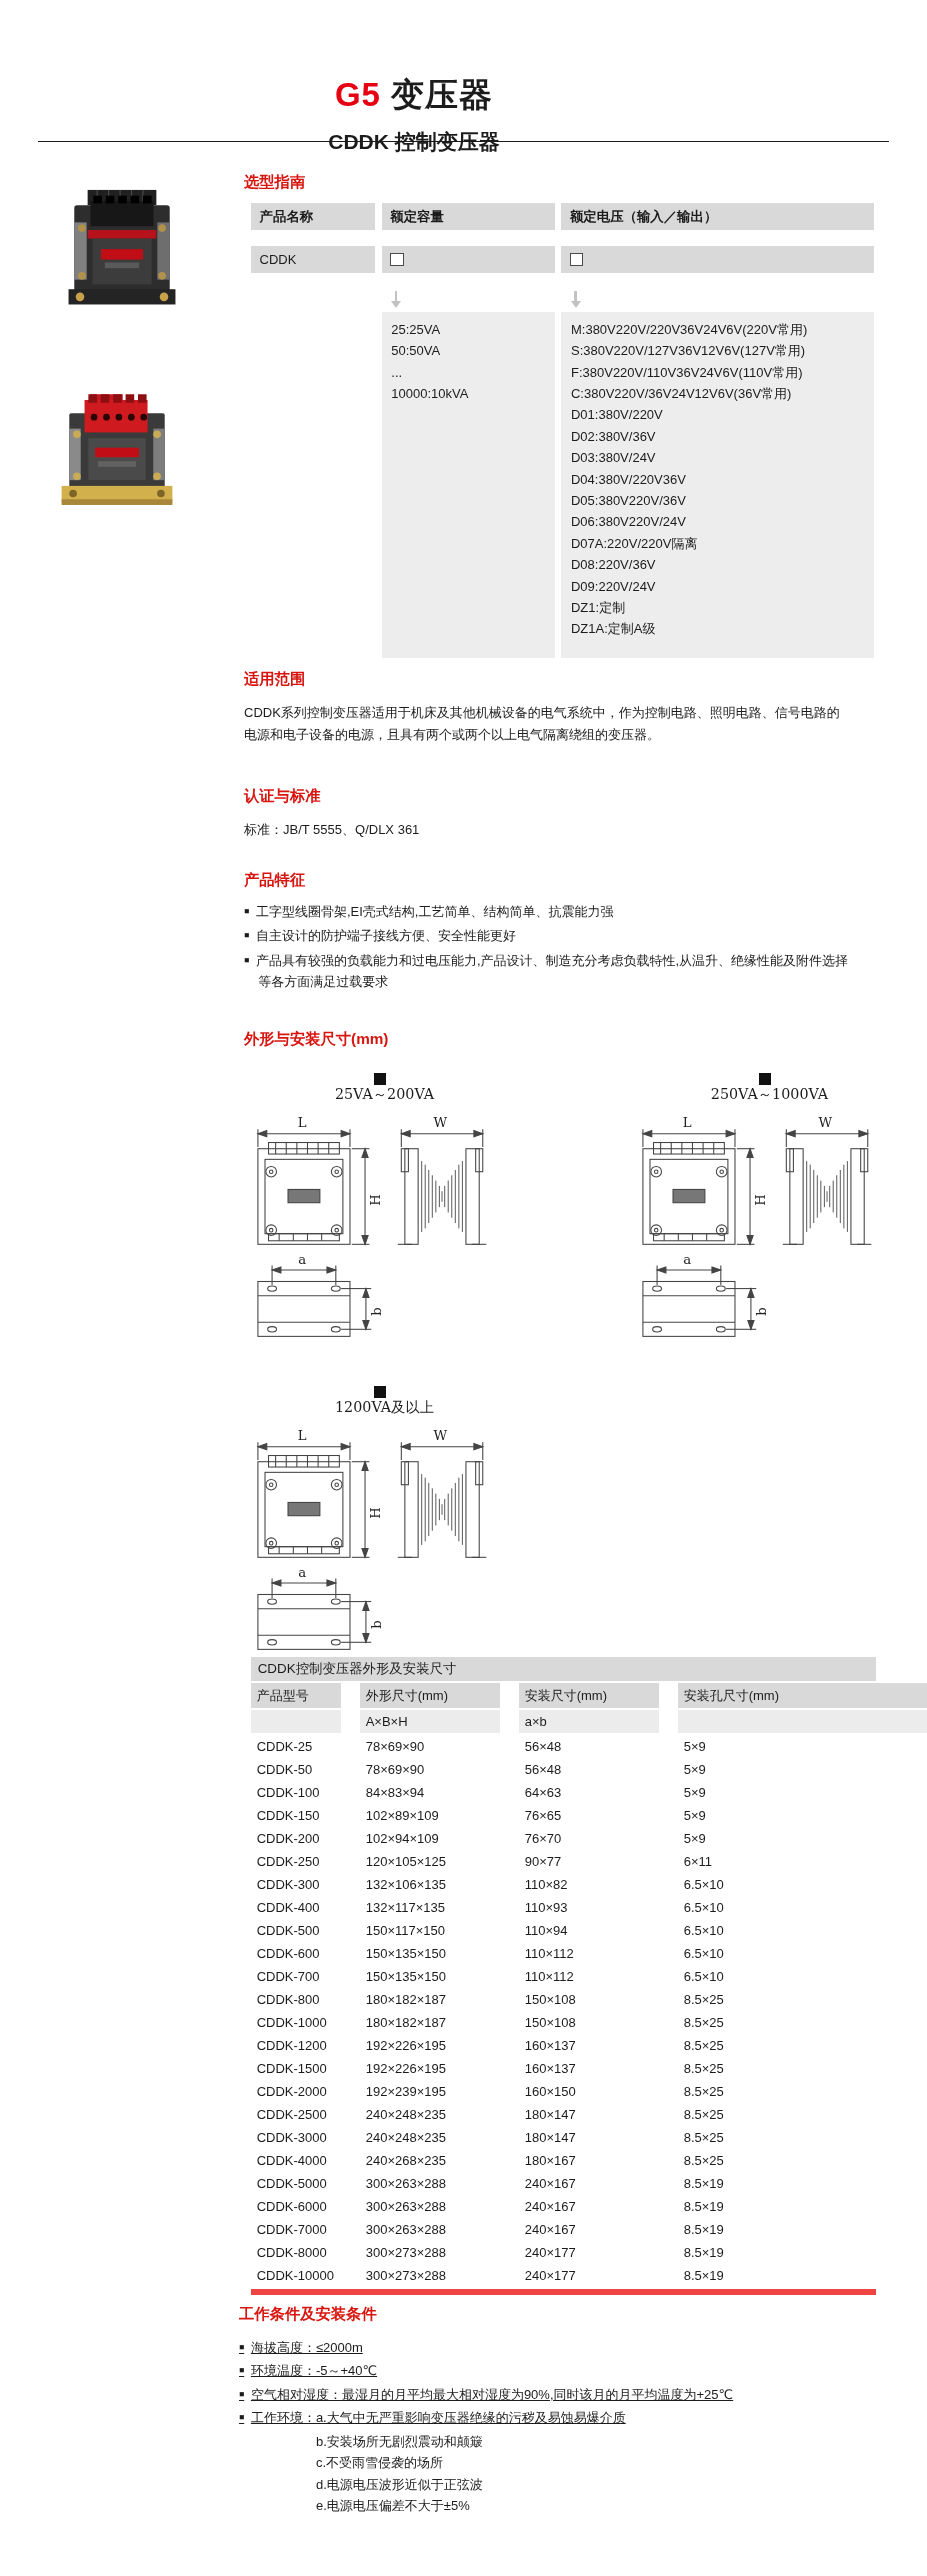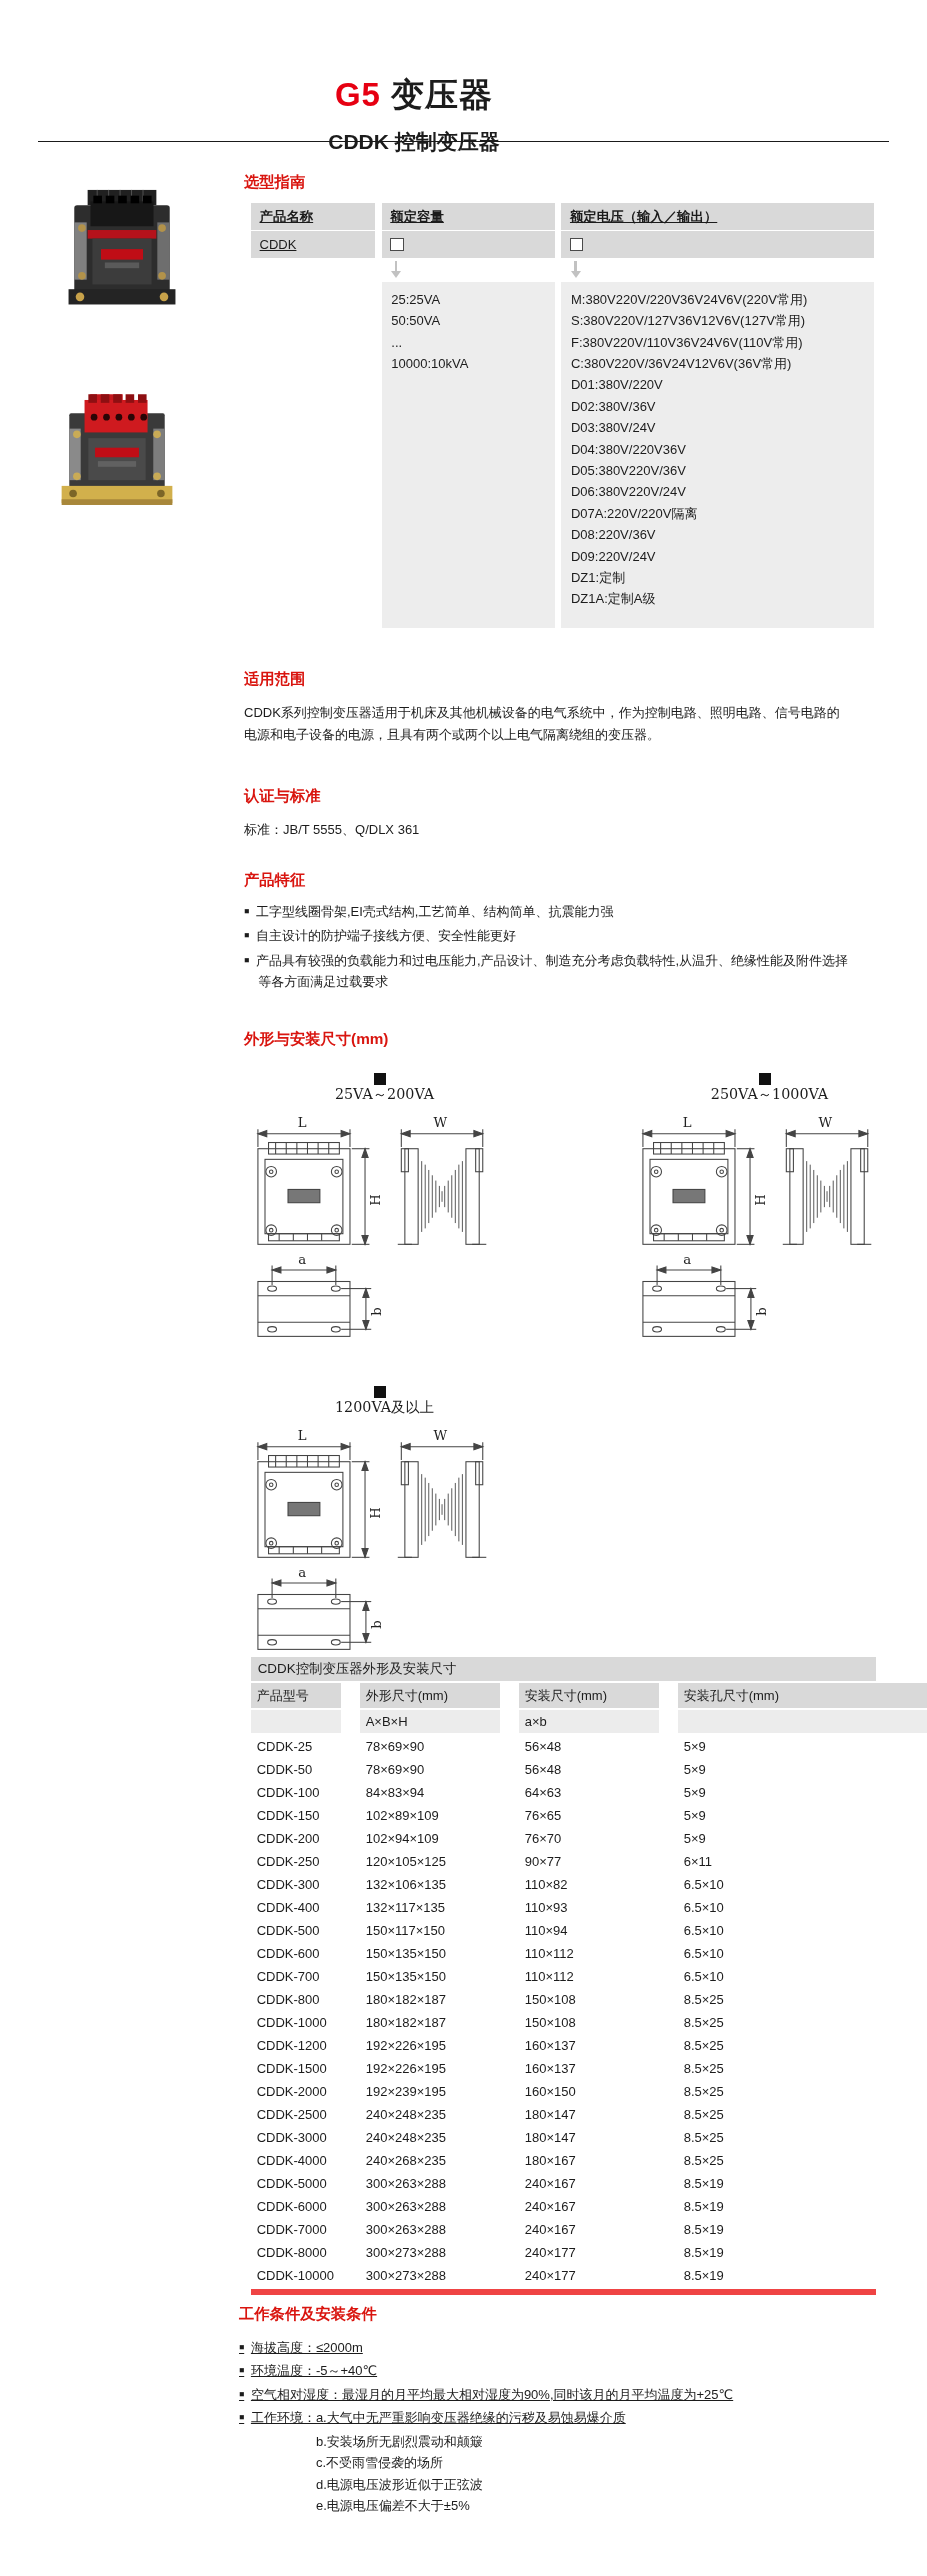--- a/index.html
+++ b/index.html
@@ -15,21 +15,21 @@
   .rule{left:38px;top:141px;width:851px;border-top:1.9px solid #1a1a1a;height:0;}
 
   
   .sec-heading{color:#d9150f;font-weight:bold;font-size:15.3px;}
 
   
   .photo{display:block;}
 
   
   .sel-table{left:251px;top:203px;width:623px;font-size:13px;}
-  .sel-row{display:grid;grid-template-columns:124px 173px 313px;column-gap:6.7px;margin-bottom:1px;text-decoration:underline;}
+  .sel-row{display:grid;grid-template-columns:124px 173px 313px;column-gap:6.7px;margin-bottom:16px;}
   .sel-cell{background:#d9d9d9;height:27px;display:flex;align-items:center;padding-left:8.6px;box-sizing:border-box;}
   .sel-row.hdr .sel-cell{font-weight:bold;font-size:13.4px;}
   .checkbox{display:inline-block;width:11.5px;height:11.5px;border:1.9px solid #4a4a4a;background:#fff;}
   .arrow-row{display:grid;grid-template-columns:124px 173px 313px;column-gap:6.7px;height:23px;}
   .down-arrow{width:13.4px;margin-left:7.6px;display:flex;flex-direction:column;align-items:center;padding-top:1.9px;}
   .down-arrow .stem{width:2.9px;height:10.5px;background:#c2c2c2;}
   .down-arrow .head{width:0;height:0;border-left:5.7px solid transparent;border-right:5.7px solid transparent;border-top:7.6px solid #c2c2c2;}
   .boxes-row{display:grid;grid-template-columns:124px 173px 313px;column-gap:6.7px;}
   .listbox{background:#ededed;min-height:346px;box-sizing:border-box;padding:6.7px 9.6px 5.7px 9.6px;line-height:21.4px;}
 

